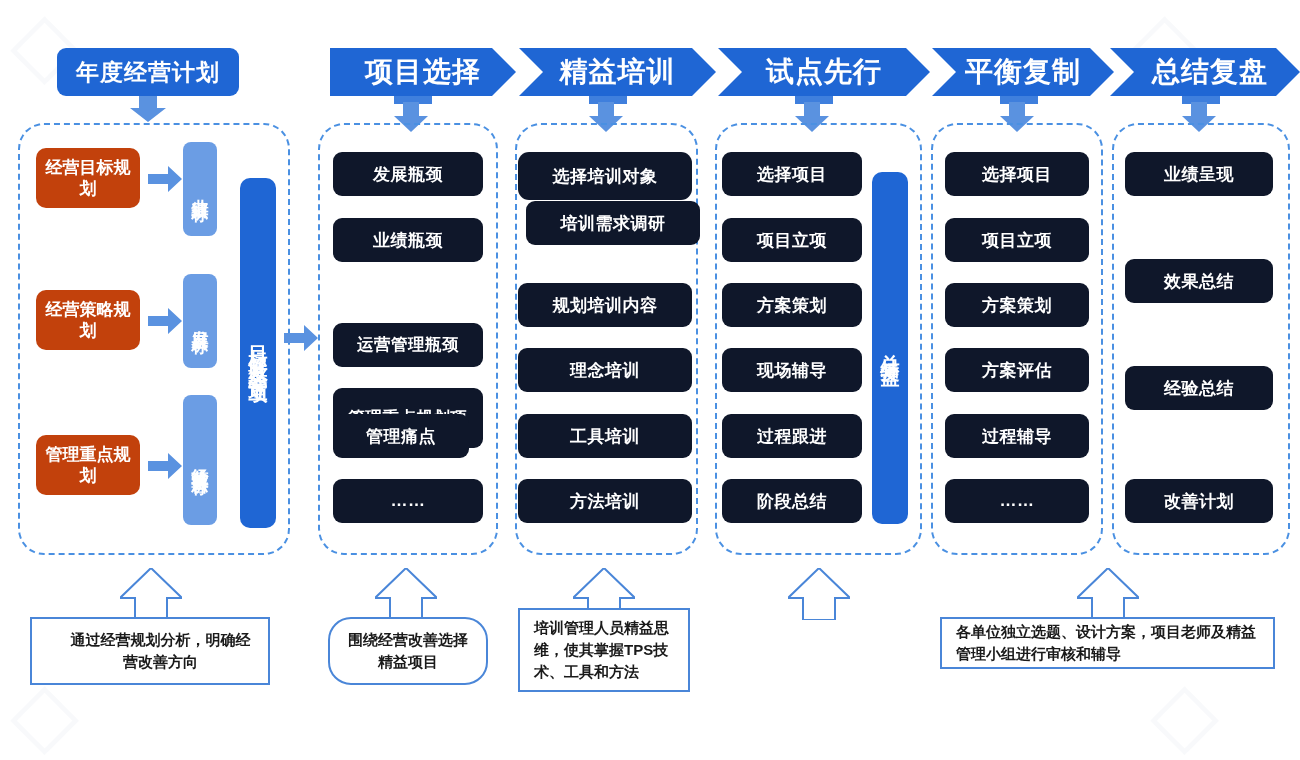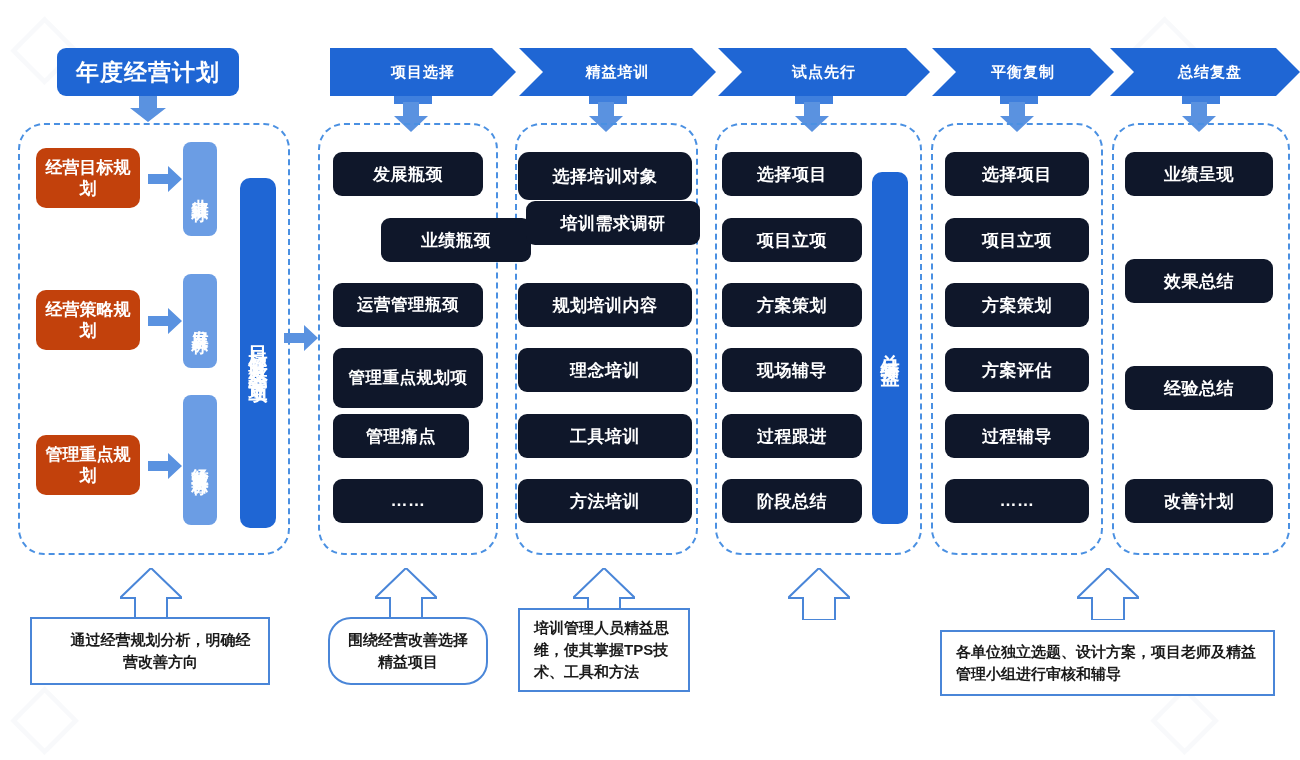--- a/index.html
+++ b/index.html
@@ -25,21 +25,21 @@
   }
   .title-arrow{
     position:absolute;left:130px;top:96px;width:36px;height:26px;
   }
 
   
   .chev{
     position:absolute;top:48px;height:48px;
     background:#1f66d4;
     display:flex;align-items:center;justify-content:center;
-    color:#fff;font-size:15px;font-weight:600;letter-spacing:1px;
+    color:#fff;font-size:28px;font-weight:600;letter-spacing:1px;
   }
   .chev.first{clip-path:polygon(0 0, calc(100% - 24px) 0, 100% 50%, calc(100% - 24px) 100%, 0 100%);}
   .chev.mid{clip-path:polygon(0 0, calc(100% - 24px) 0, 100% 50%, calc(100% - 24px) 100%, 0 100%, 24px 50%);}
   .chev-tab{position:absolute;top:96px;width:38px;height:8px;background:#3f7fdd;}
 
   
   .down-arrow{position:absolute;width:34px;height:30px;}
 
   
   .panel{
@@ -49,21 +49,21 @@
   }
 
   
   .pill{
     position:absolute;
     background:#0f172a;border-radius:9px;
     display:flex;align-items:center;justify-content:center;
     color:#ffffff;font-size:17px;font-weight:700;letter-spacing:.5px;
     box-sizing:border-box;text-align:center;
   }
-  .pill.small{font-size:16.5px;}
+  .pill.small{font-size:16.5px;margin-top:40px;}
 
   
   .lbl-box{
     position:absolute;width:104px;height:60px;
     background:#c2410c;border-radius:10px;
     display:flex;align-items:center;justify-content:center;
     color:#fff;font-size:17px;font-weight:700;line-height:1.25;
     text-align:center;box-sizing:border-box;padding:0 4px;
   }
   .vbox{
@@ -191,21 +191,21 @@
   <div class="bigvbox" style="left:240px;top:178px;width:36px;height:350px;">
     <span>目标解读及经营立项</span>
   </div>
   <svg class="rarrow" style="left:284px;top:325px;" viewBox="0 0 34 26">
     <polygon points="0,8 20,8 20,0 34,13 20,26 20,18 0,18" fill="#5a92e0"></polygon>
   </svg>
 
   <div class="pill" style="left:333px;top:152px;width:150px;height:44px;">
     <span>发展瓶颈</span>
     </div>
-  <div class="pill" style="left:333px;top:218px;width:150px;height:44px;margin-left:48px;">
+  <div class="pill" style="left:333px;top:218px;width:150px;height:44px;">
     <span>业绩瓶颈</span>
     </div>
   <div class="pill small" style="left:333px;top:283px;width:150px;height:44px;">
     <span>运营管理瓶颈</span>
     </div>
   <div class="pill small" style="left:333px;top:348px;width:150px;height:60px;">
     <span>管理重点规划项</span>
     </div>
   <div class="pill" style="left:333px;top:414px;width:136px;height:44px;">
     <span>管理痛点</span>
@@ -305,17 +305,17 @@
 
   <div class="cap center" style="left:30px;top:617px;width:240px;height:68px;padding-left:35px;">
     <span>通过经营规划分析，明确经营改善方向</span>
   </div>
   <div class="cap center" style="left:328px;top:617px;width:160px;height:68px;border-radius:23px;">
     <span>围绕经营改善选择精益项目</span>
   </div>
   <div class="cap" style="left:518px;top:608px;width:172px;height:84px;">
     <span>培训管理人员精益思维，使其掌握TPS技术、工具和方法</span>
   </div>
-  <div class="cap" style="left:940px;top:630px;width:335px;height:66px;justify-content:center;">
+  <div class="cap" style="left:940px;top:617px;width:335px;height:52px;justify-content:center;">
     <span>各单位独立选题、设计方案，项目老师及精益管理小组进行审核和辅导</span>
   </div>
 
 </div>
 
 </body></html>

